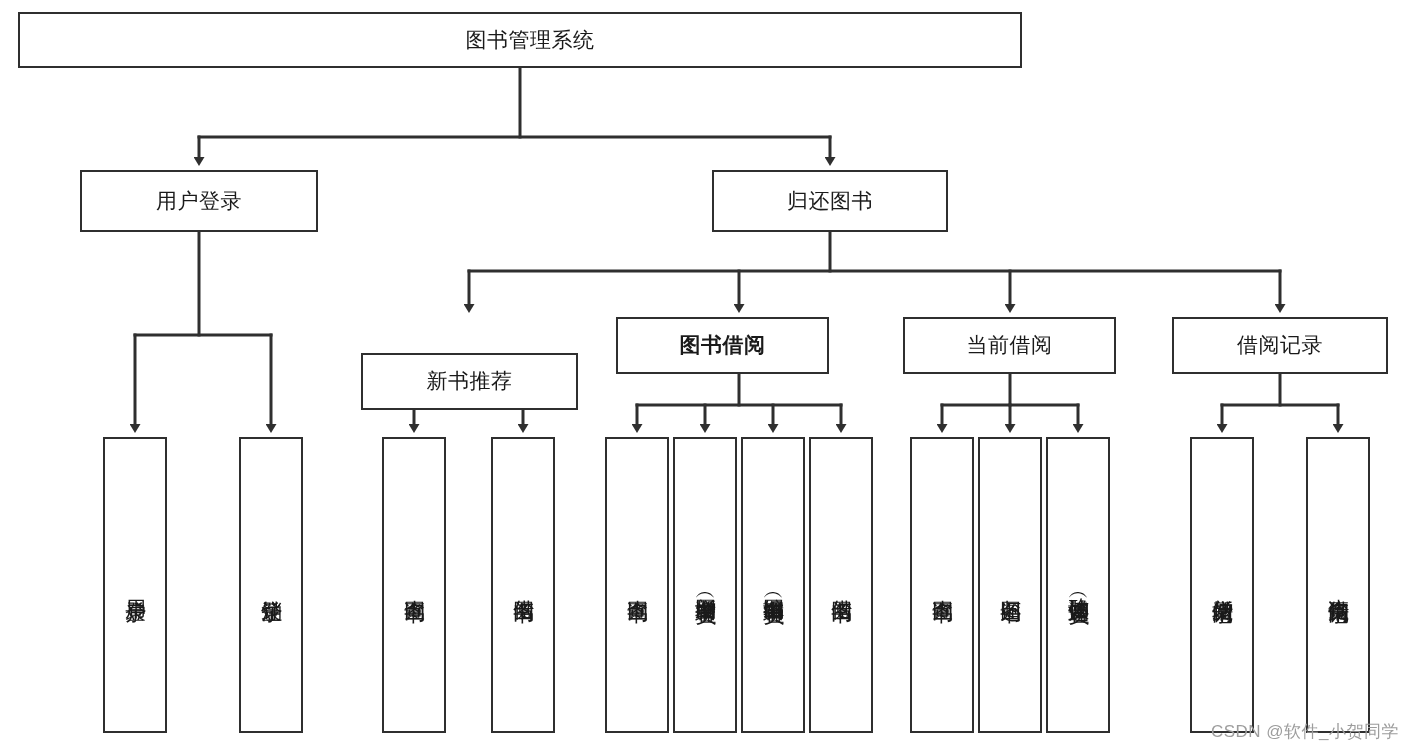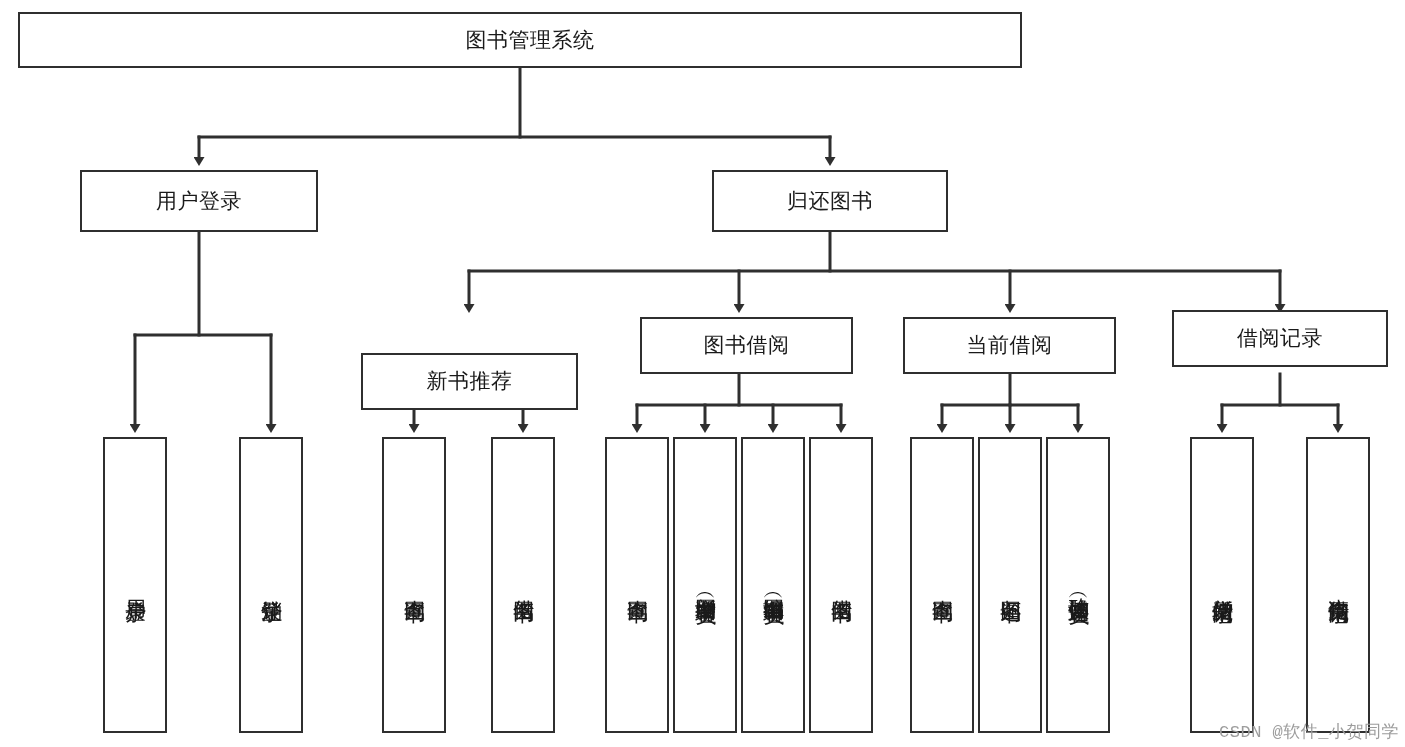--- a/index.html
+++ b/index.html
@@ -59,21 +59,21 @@
   }
   #watermark {
     position: absolute;
     right: 6px;
     bottom: 4px;
     font-size: 17px;
     color: #9d9d9d;
     letter-spacing: 0.5px;
     white-space: nowrap;
     z-index: 3;
-    font-family: Liberation Mono, monospace;
+    font-family: Liberation Sans, sans-serif;
   }
 </style>
 </head>
 <body>
 
 <div id="canvas">
 
   <svg id="edges" viewBox="0 0 1405 747" xmlns="http://www.w3.org/2000/svg">
     <defs>
       <marker id="arrow" markerWidth="9" markerHeight="11" refX="1" refY="5.5" orient="auto" markerUnits="userSpaceOnUse">
@@ -131,27 +131,27 @@
   <div class="node h" style="left:80px; top:170px; width:238px; height:62px;">
     <span>用户登录</span>
   </div>
   <div class="node h" style="left:712px; top:170px; width:236px; height:62px;">
     <span>归还图书</span>
   </div>
 
   <div class="node h" style="left:361px; top:317px; width:217px; height:57px;margin-top:36px;">
     <span>新书推荐</span>
   </div>
-  <div class="node h" style="left:640px; top:317px; width:213px; height:57px;">
+  <div class="node h" style="left:616px; top:317px; width:213px; height:57px;font-weight:bold;">
     <span>图书借阅</span>
   </div>
   <div class="node h" style="left:903px; top:317px; width:213px; height:57px;justify-content:center;">
     <span>当前借阅</span>
   </div>
-  <div class="node h" style="left:1172px; top:310px; width:216px; height:57px;">
+  <div class="node h" style="left:1172px; top:317px; width:216px; height:57px;">
     <span>借阅记录</span>
   </div>
 
   <div class="node v" style="left:103px; top:437px; width:64px; height:296px;">
     <span class="vtext">用户登录</span>
   </div>
   <div class="node v" style="left:239px; top:437px; width:64px; height:296px;">
     <span class="vtext">注销登录</span>
   </div>
 

